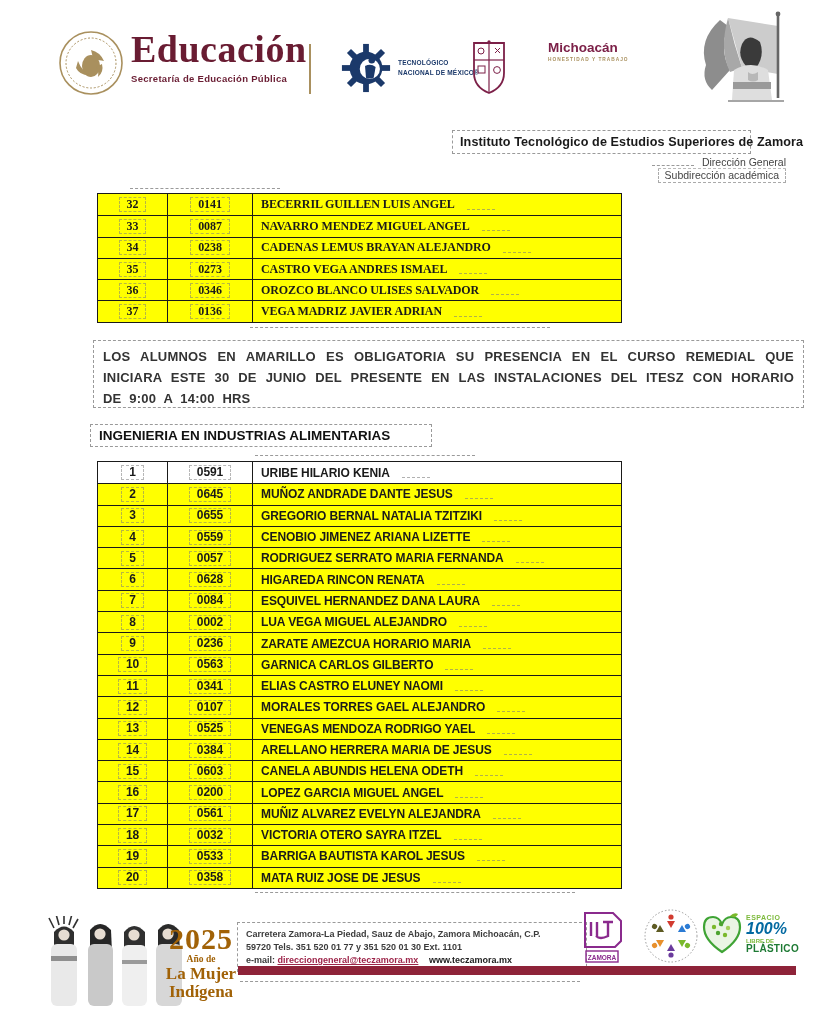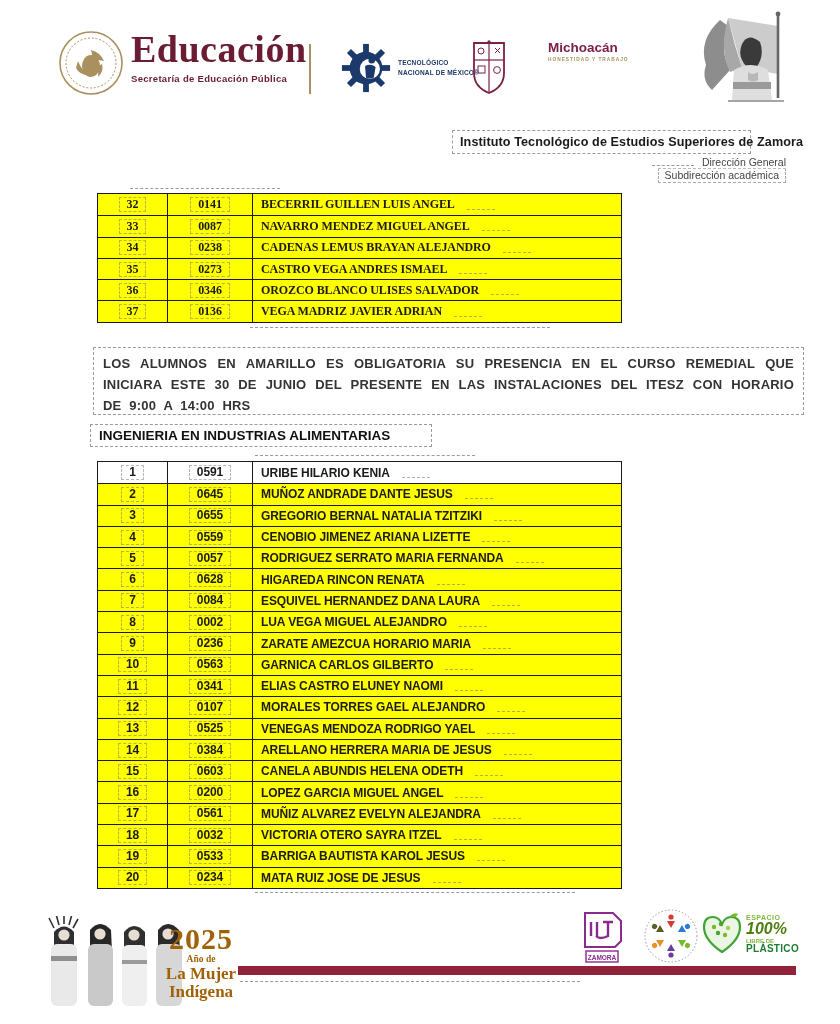--- a/index.html
+++ b/index.html
@@ -40,21 +40,21 @@
   .trow.hl{background:#FFFF00;}
   .tcell{box-sizing:border-box;display:flex;align-items:center;font-size:12px;font-weight:bold;
          color:#1a1a1a;letter-spacing:-.1px;white-space:nowrap;}
   .c-num{width:70px;justify-content:center;border-right:1.2px solid #1a1a1a;}
   .c-code{width:85px;justify-content:center;border-right:1.2px solid #1a1a1a;}
   .c-name{flex:1;padding-left:8px;}
   .dash-box{border:1px dashed rgba(125,125,125,.55);padding:0 7px;line-height:13px;}
   .name-mark{display:inline-block;width:28px;height:9px;border-bottom:1px dashed rgba(125,125,125,.6);margin-left:12px;}
 
   
-  .notice{position:absolute;left:93px;top:347px;width:711px;height:68px;box-sizing:border-box;
+  .notice{position:absolute;left:93px;top:340px;width:711px;height:68px;box-sizing:border-box;
           border:1px dashed #9a9a9a;padding:5px 9px;font-size:13px;font-weight:bold;color:#333;
           letter-spacing:.2px;word-spacing:4px;line-height:21px;text-align:justify;}
   .section-heading{position:absolute;left:90px;top:424px;width:342px;box-sizing:border-box;
           border:1px dashed #9a9a9a;padding:3px 8px;font-size:13.5px;font-weight:bold;color:#111;}
 
   
   .dash-seg{position:absolute;height:0;border-top:1px dashed #9a9a9a;}
 
   
   .women-art{position:absolute;left:42px;top:916px;}
@@ -66,21 +66,21 @@
   .addr-box{position:absolute;left:237px;top:922px;width:350px;height:50px;box-sizing:border-box;
             border:1px dashed #9a9a9a;padding:5px 8px;font-size:9px;font-weight:bold;color:#3c3c3c;line-height:13px;}
   .addr-box a{color:#9D2449;font-weight:bold;}
   .addr-box .web{color:#222;margin-left:8px;}
   .footer-bar{position:absolute;left:238px;top:966px;width:558px;height:9px;background:#8E2339;}
   .logo-zamora{position:absolute;left:578px;top:910px;}
   .logo-circle{position:absolute;left:642px;top:906px;}
   .logo-plastico{position:absolute;left:700px;top:912px;display:flex;align-items:center;}
   .plastico-text{margin-left:2px;line-height:1.05;}
   .pl-1{font-size:7px;font-weight:bold;color:#7DBA3C;letter-spacing:.5px;}
-  .pl-2{font-size:16px;font-weight:bold;color:#4d7c0f;font-style:italic;}
+  .pl-2{font-size:16px;font-weight:bold;color:#0369a1;font-style:italic;}
   .pl-3{font-size:6px;font-weight:bold;color:#7DBA3C;}
   .pl-4{font-size:10px;font-weight:bold;color:#1E7A34;letter-spacing:.3px;}
 </style>
 </head>
 <body>
 
 <div class="page">
 
   <div class="sep-logo">
     <svg width="66" height="66" viewBox="0 0 66 66">
@@ -474,21 +474,21 @@
         <div class="tcell c-name">
           <span>BARRIGA BAUTISTA KAROL JESUS</span>
           <span class="name-mark"></span>
         </div>
       </div>
       <div class="trow hl">
         <div class="tcell c-num">
           <span class="dash-box">20</span>
         </div>
         <div class="tcell c-code">
-          <span class="dash-box">0234</span>
+          <span class="dash-box">0358</span>
         </div>
         <div class="tcell c-name">
           <span>MATA RUIZ JOSE DE JESUS</span>
           <span class="name-mark"></span>
         </div>
       </div>
     </div>
   <div class="dash-seg" style="left:255px;top:892px;width:320px;"></div>
 
   <div class="women-art">
@@ -523,20 +523,29 @@
     </svg>
   </div>
 
   <div class="year-block">
     <div class="y-2025">2025</div>
     <div class="y-anode">Año de</div>
     <div class="y-mujer">La Mujer</div>
     <div class="y-mujer">Indígena</div>
   </div>
 
+  <div class="addr-box">
+    <div>Carretera Zamora-La Piedad, Sauz de Abajo, Zamora  Michoacán, C.P.</div>
+    <div>59720 Tels. 351 520 01 77 y 351 520 01 30 Ext. 1101</div>
+    <div>
+      <span>e-mail:</span>
+      <a href="#">direcciongeneral@teczamora.mx</a>
+      <span class="web">www.teczamora.mx</span>
+    </div>
+  </div>
 
   <div class="footer-bar"></div>
   <div class="dash-seg" style="left:240px;top:981px;width:340px;"></div>
 
   <div class="logo-zamora">
     <svg width="50" height="56" viewBox="0 0 50 56">
       <path d="M7 3 h28 l8 8 v20 l-6 6 h-30 l0 -28 z" fill="none" stroke="#8A2A8D" stroke-width="2"></path>
       <path d="M13 12 v14 M19 12 v14 M25 12 h10 M30 12 v14 q-8 4 -12 0" fill="none" stroke="#8A2A8D" stroke-width="2.4"></path>
       <rect x="8" y="41" width="32" height="11" fill="none" stroke="#8A2A8D" stroke-width="1.4"></rect>
       <text x="24" y="49.5" font-size="6.5" font-weight="bold" fill="#8A2A8D" text-anchor="middle" font-family="Liberation Sans, sans-serif">ZAMORA</text>

